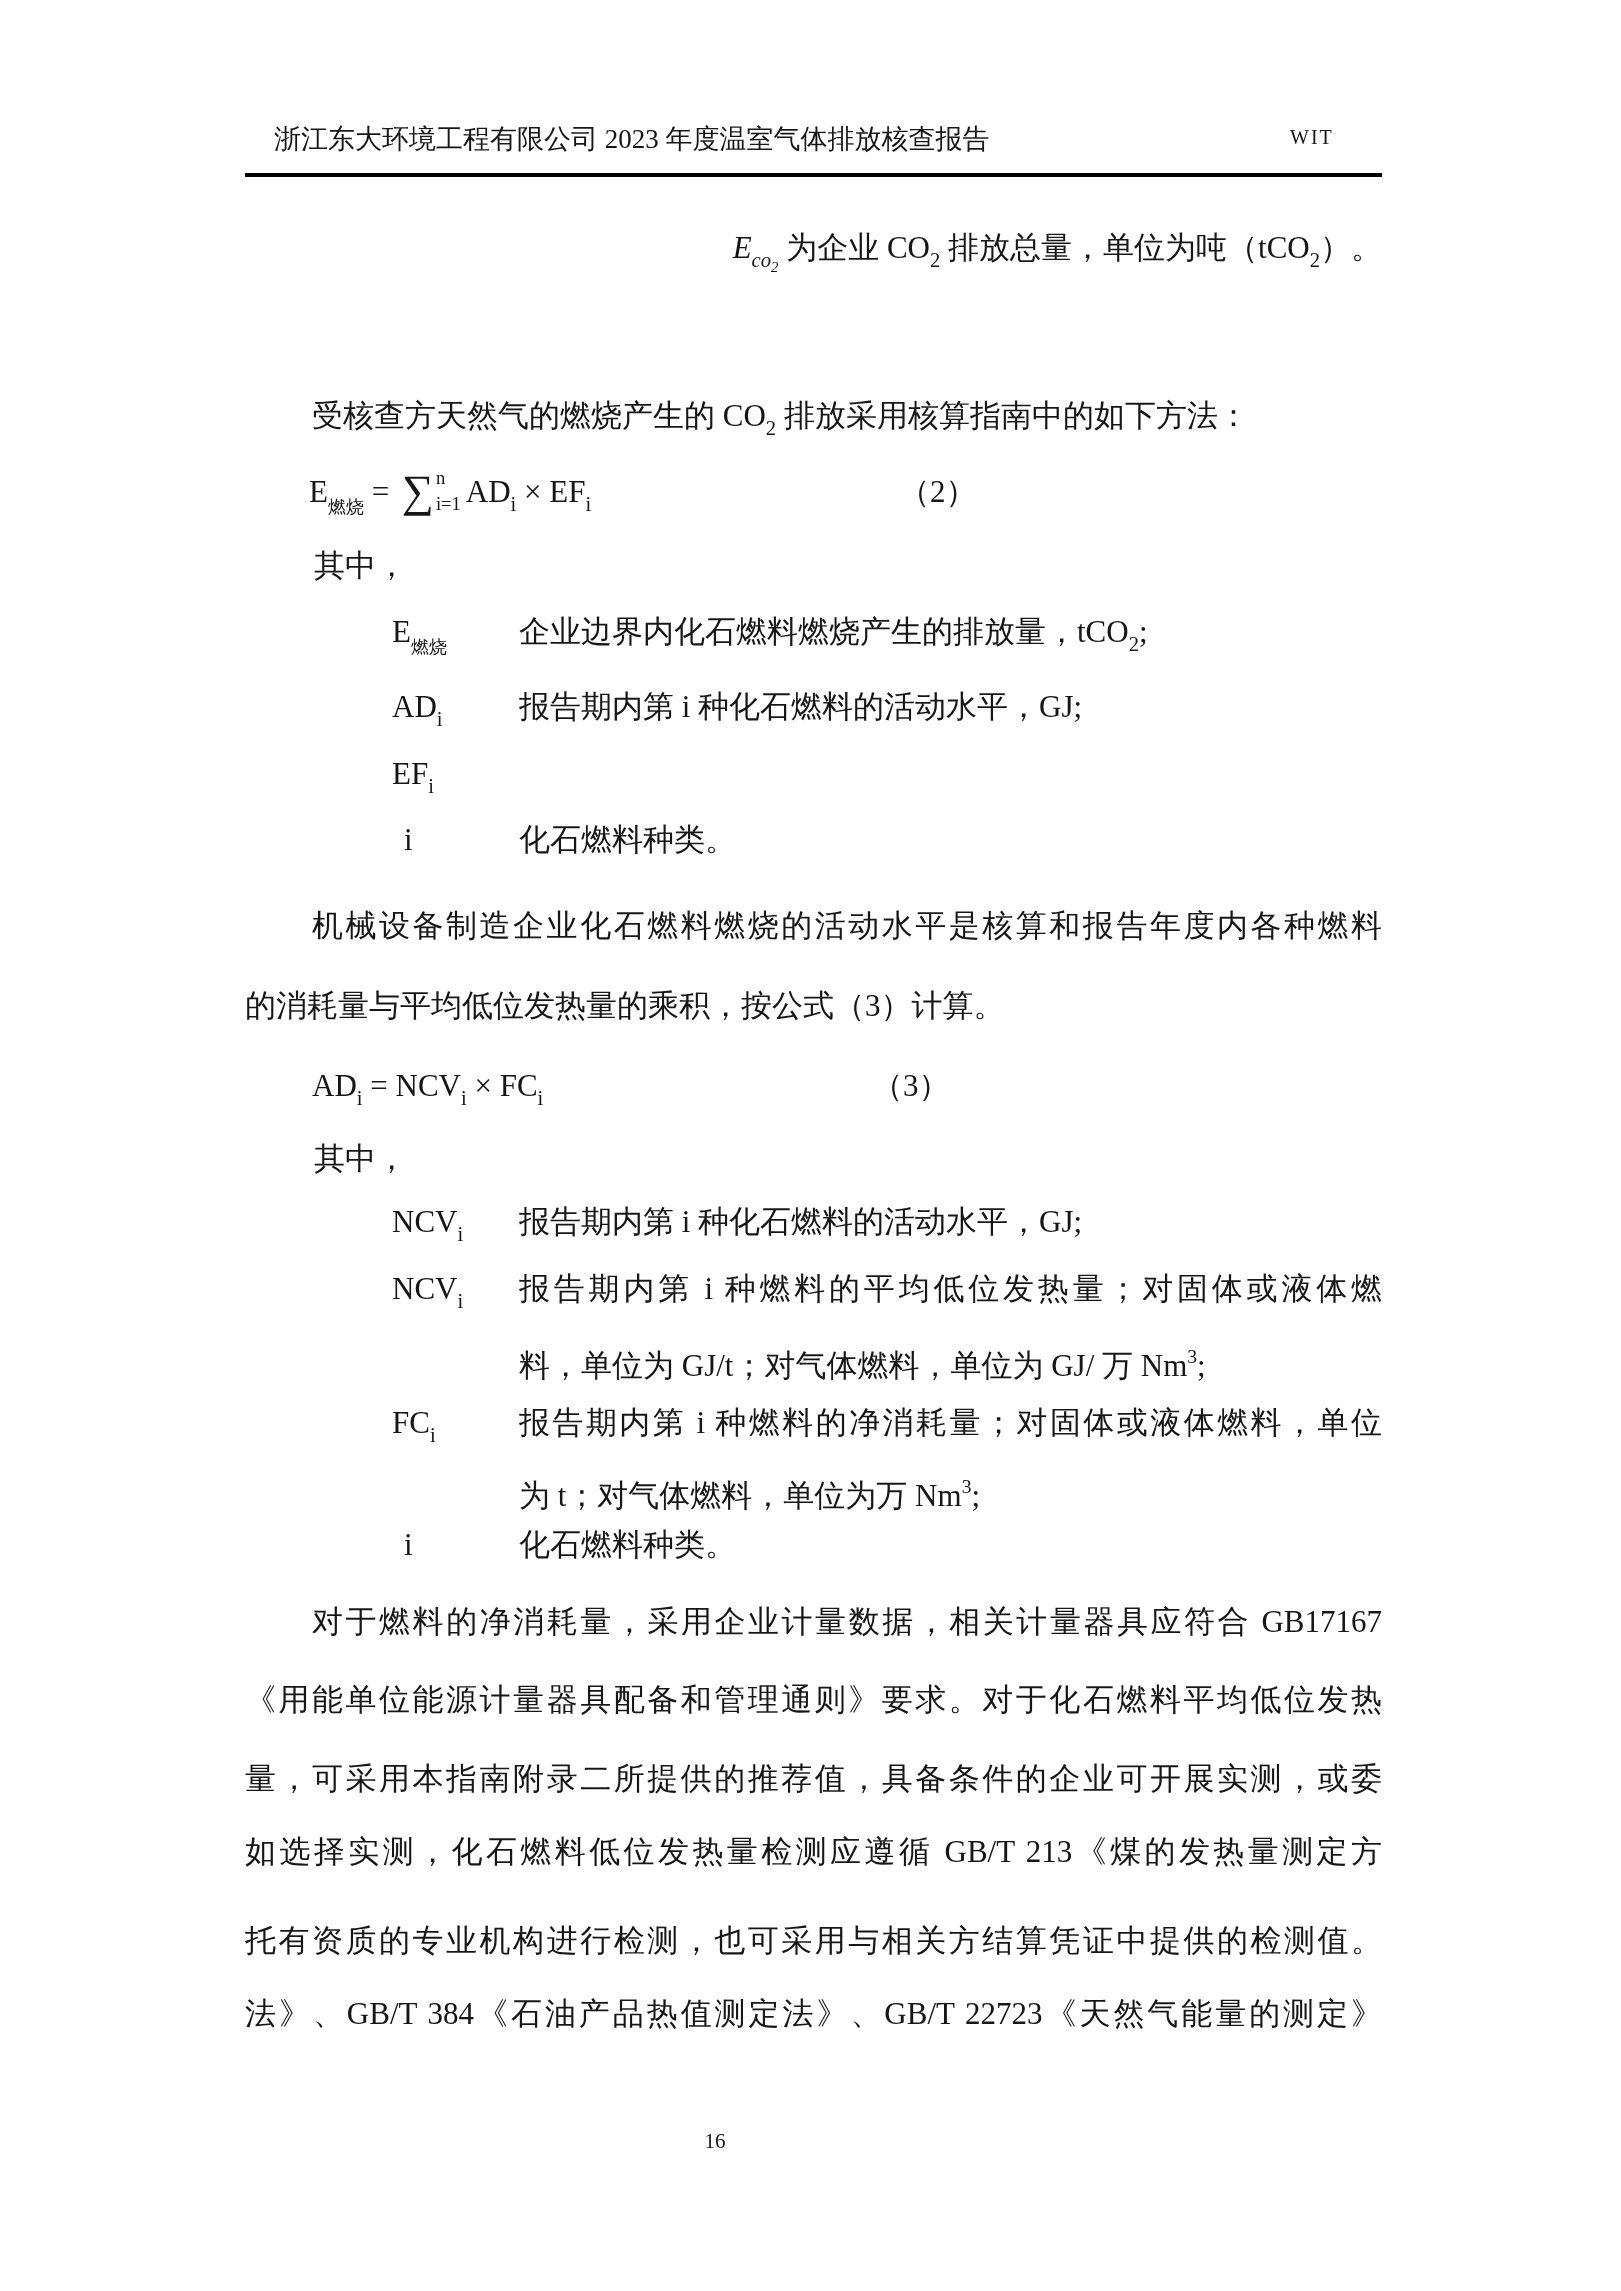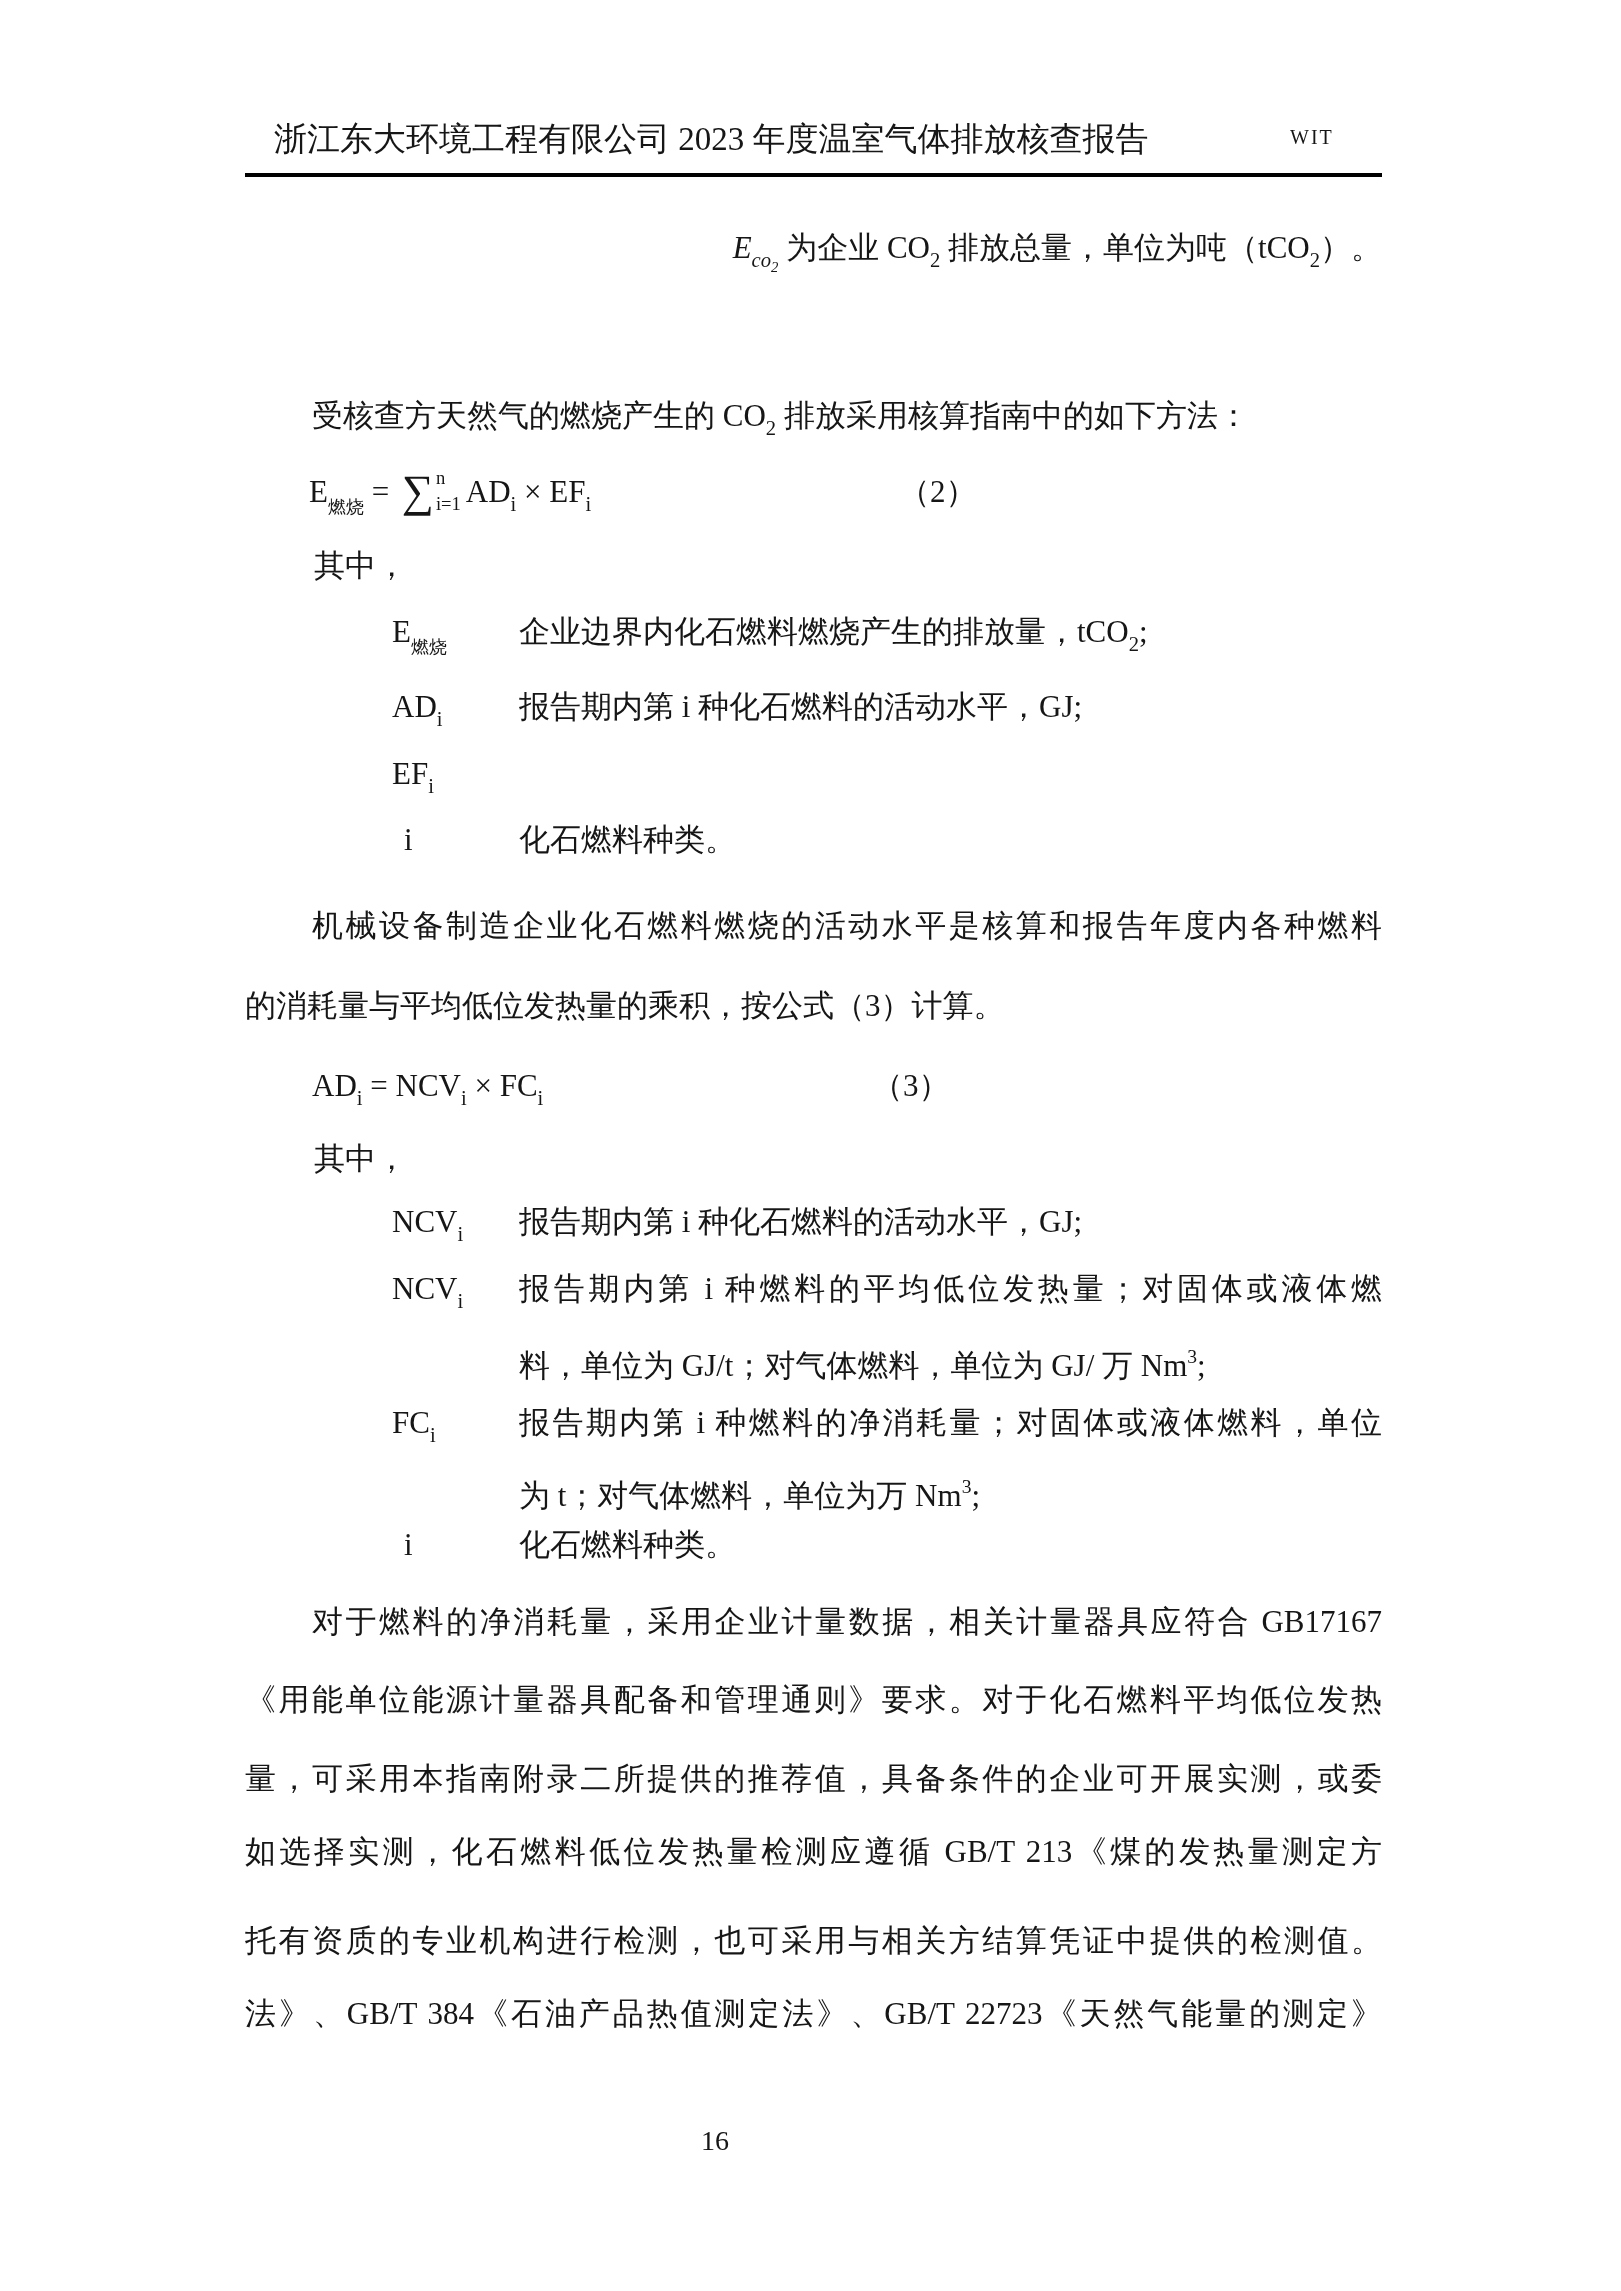--- a/index.html
+++ b/index.html
@@ -5,21 +5,21 @@
   html,body{margin:0;padding:0;background:#ffffff;}
   .page{
     position:relative;
     width:1621px;height:2292px;
     background:#ffffff;
     font-family:"Liberation Serif","DejaVu Serif",serif;
     color:#161616;
     overflow:hidden;
   }
   
-  .hdr-title{position:absolute;left:274px;top:114px;height:51px;line-height:51px;font-size:33px;white-space:nowrap;}
+  .hdr-title{position:absolute;left:274px;top:114px;height:51px;line-height:51px;font-size:27px;white-space:nowrap;}
   .hdr-brand{position:absolute;left:1290px;top:112px;height:51px;line-height:51px;font-size:20px;letter-spacing:2px;}
   .hdr-rule{position:absolute;left:245px;top:173px;width:1137px;height:3.9px;background:#000;}
   
   .ln{
     position:absolute;left:245px;width:1137px;height:78px;line-height:78px;
     font-size:31px;box-sizing:border-box;
   }
   .nw{white-space:nowrap;}
   .stretch{text-align:justify;text-align-last:justify;}
   .indent{padding-left:67px;}
@@ -39,21 +39,21 @@
   .limits{display:inline-flex;flex-direction:column;justify-content:space-between;height:45px;font-size:18.6px;line-height:1;padding-left:2px;}
   .eq-label{position:absolute;}
   
   .defrow{position:absolute;left:245px;width:1137px;height:78px;line-height:78px;font-size:31px;box-sizing:border-box;}
   .term{position:absolute;left:147px;white-space:nowrap;}
   .term-i{left:159px;}
   .desc{margin-left:274px;}
   .desc-cont{padding-left:274px;}
   .desc-stretch{margin-left:274px;width:863px;text-align:justify;text-align-last:justify;}
   
-  .page-num{position:absolute;left:0;top:2102px;width:1430px;height:78px;line-height:78px;text-align:center;font-size:28px;}
+  .page-num{position:absolute;left:0;top:2102px;width:1430px;height:78px;line-height:78px;text-align:center;font-size:21px;}
 </style>
 </head>
 <body>
 
 <div class="page">
 
   <div class="hdr-title">浙江东大环境工程有限公司 2023 年度温室气体排放核查报告</div>
   <div class="hdr-brand">WIT</div>
   <div class="hdr-rule"></div>
 

